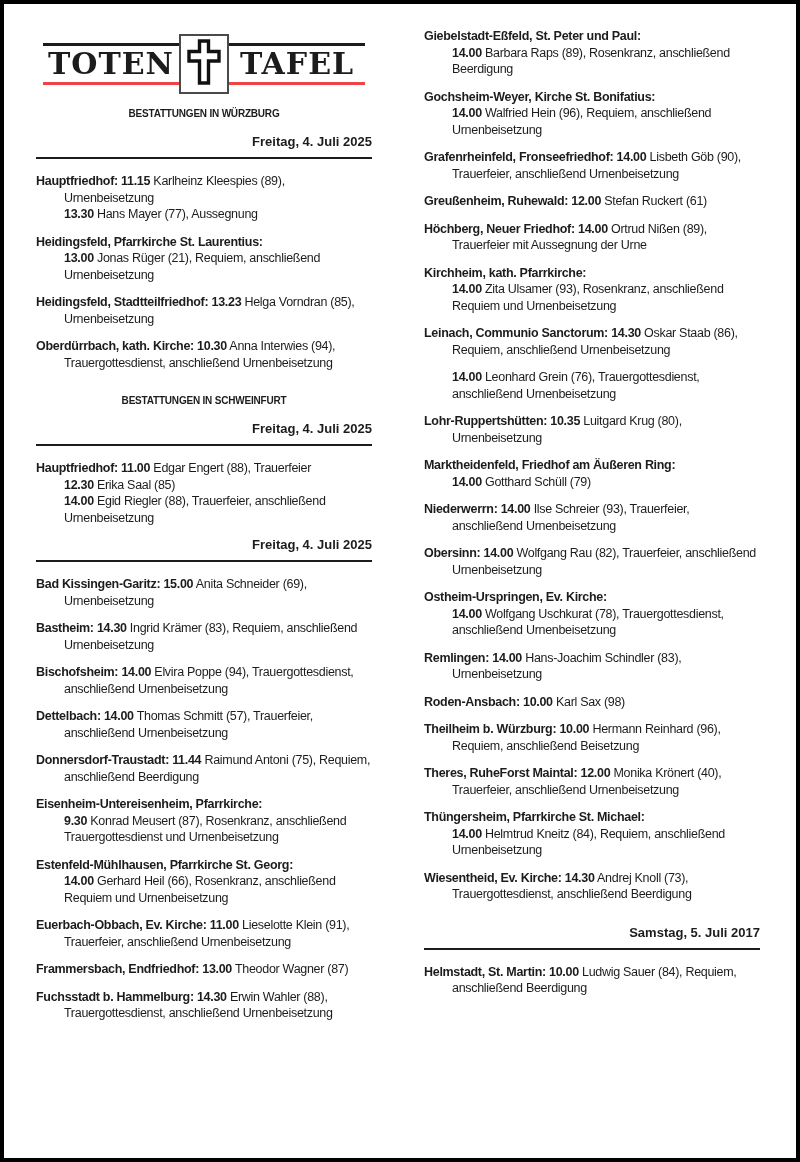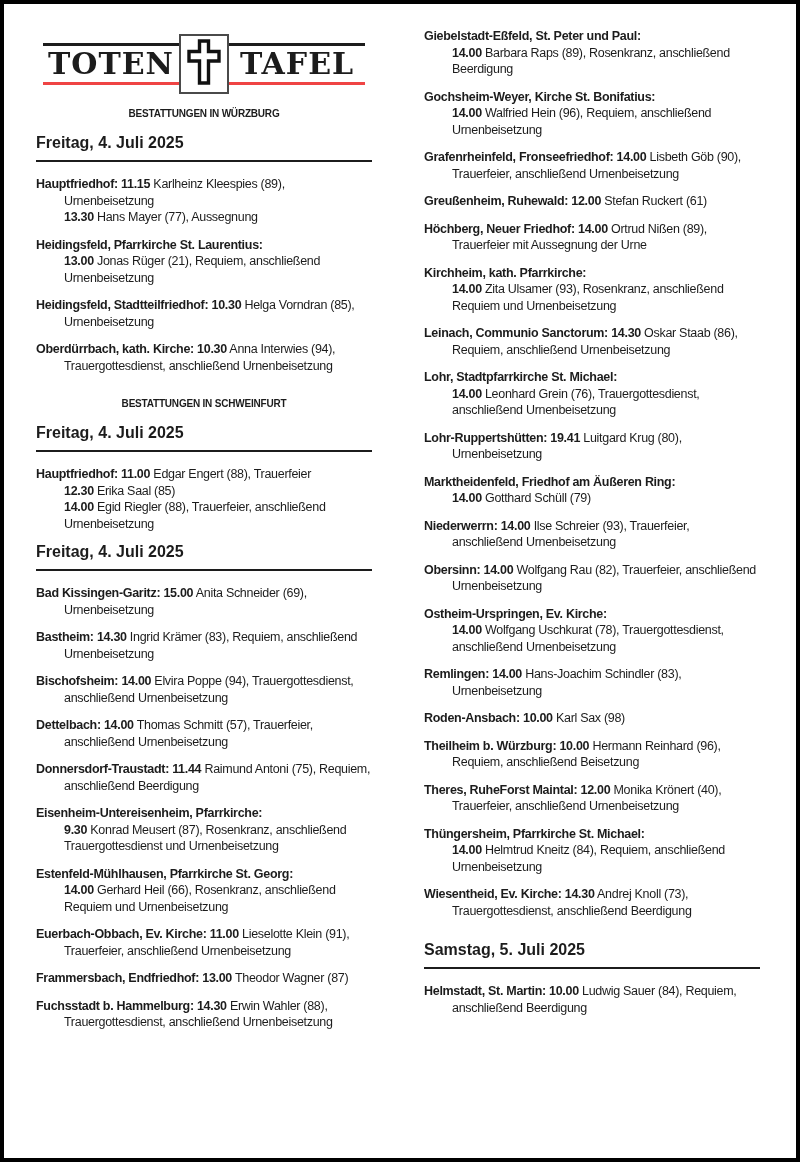--- a/index.html
+++ b/index.html
@@ -52,23 +52,23 @@
   
   .sec-title {
     text-align: center;
     font-weight: 700;
     font-size: 10px;
     letter-spacing: -0.2px;
     margin: 24px 0 15px 0;
   }
   .sec-title.first { margin-top: 10px; }
   .sec-date {
-    text-align: left;
+    text-align: right;
     font-weight: 700;
-    font-size: 16px;
+    font-size: 13px;
     margin: 0 0 8px 0;
   }
   .sec-rule {
     border-top: 2px solid #1c1c1c;
     margin: 0 0 14px 0;
   }
   .sub-date { margin-top: 22px; }
 
   
   .entry {
@@ -104,21 +104,21 @@
         <div class="sec-rule"></div>
         <div class="entry">
           <div class="ln first"><span class="b">Hauptfriedhof: 11.15</span><span class="r"> Karlheinz Kleespies (89), Urnenbeisetzung</span></div>
           <div class="ln"><span class="b">13.30</span><span class="r"> Hans Mayer (77), Aussegnung</span></div>
         </div>
         <div class="entry">
           <div class="ln first"><span class="b">Heidingsfeld, Pfarrkirche St. Laurentius:</span></div>
           <div class="ln"><span class="b">13.00</span><span class="r"> Jonas Rüger (21), Requiem, anschließend Urnenbeisetzung</span></div>
         </div>
         <div class="entry">
-          <div class="ln first"><span class="b">Heidingsfeld, Stadtteilfriedhof: 10.30</span><span class="r"> Helga Vorndran (85), Urnenbeisetzung</span></div>
+          <div class="ln first"><span class="b">Heidingsfeld, Stadtteilfriedhof: 13.23</span><span class="r"> Helga Vorndran (85), Urnenbeisetzung</span></div>
         </div>
         <div class="entry">
           <div class="ln first"><span class="b">Oberdürrbach, kath. Kirche: 10.30</span><span class="r"> Anna Interwies (94), Trauergottesdienst, anschließend Urnenbeisetzung</span></div>
         </div>
         <div class="sec-title">BESTATTUNGEN IN SCHWEINFURT</div>
         <div class="sec-date">Freitag, 4. Juli 2025</div>
         <div class="sec-rule"></div>
         <div class="entry">
           <div class="ln first"><span class="b">Hauptfriedhof: 11.00</span><span class="r"> Edgar Engert (88), Trauerfeier</span></div>
           <div class="ln"><span class="b">12.30</span><span class="r"> Erika Saal (85)</span></div>
@@ -181,25 +181,24 @@
           <div class="ln first"><span class="b">Höchberg, Neuer Friedhof: 14.00</span><span class="r"> Ortrud Nißen (89), Trauerfeier mit Aussegnung der Urne</span></div>
         </div>
         <div class="entry">
           <div class="ln first"><span class="b">Kirchheim, kath. Pfarrkirche:</span></div>
           <div class="ln"><span class="b">14.00</span><span class="r"> Zita Ulsamer (93), Rosenkranz, anschließend Requiem und Urnenbeisetzung</span></div>
         </div>
         <div class="entry">
           <div class="ln first"><span class="b">Leinach, Communio Sanctorum: 14.30</span><span class="r"> Oskar Staab (86), Requiem, anschließend Urnenbeisetzung</span></div>
         </div>
         <div class="entry">
-          <div class="ln first"><span class="b">Lohr, Stadtpfarrkirche St. Michael:</span></div>
           <div class="ln"><span class="b">14.00</span><span class="r"> Leonhard Grein (76), Trauergottesdienst, anschließend Urnenbeisetzung</span></div>
         </div>
         <div class="entry">
-          <div class="ln first"><span class="b">Lohr-Ruppertshütten: 19.41</span><span class="r"> Luitgard Krug (80), Urnenbeisetzung</span></div>
+          <div class="ln first"><span class="b">Lohr-Ruppertshütten: 10.35</span><span class="r"> Luitgard Krug (80), Urnenbeisetzung</span></div>
         </div>
         <div class="entry">
           <div class="ln first"><span class="b">Marktheidenfeld, Friedhof am Äußeren Ring:</span></div>
           <div class="ln"><span class="b">14.00</span><span class="r"> Gotthard Schüll (79)</span></div>
         </div>
         <div class="entry">
           <div class="ln first"><span class="b">Niederwerrn: 14.00</span><span class="r"> Ilse Schreier (93), Trauerfeier, anschließend Urnenbeisetzung</span></div>
         </div>
         <div class="entry">
           <div class="ln first"><span class="b">Obersinn: 14.00</span><span class="r"> Wolfgang Rau (82), Trauerfeier, anschließend Urnenbeisetzung</span></div>
@@ -220,21 +219,21 @@
         <div class="entry">
           <div class="ln first"><span class="b">Theres, RuheForst Maintal: 12.00</span><span class="r"> Monika Krönert (40), Trauerfeier, anschließend Urnenbeisetzung</span></div>
         </div>
         <div class="entry">
           <div class="ln first"><span class="b">Thüngersheim, Pfarrkirche St. Michael:</span></div>
           <div class="ln"><span class="b">14.00</span><span class="r"> Helmtrud Kneitz (84), Requiem, anschließend Urnenbeisetzung</span></div>
         </div>
         <div class="entry">
           <div class="ln first"><span class="b">Wiesentheid, Ev. Kirche: 14.30</span><span class="r"> Andrej Knoll (73), Trauergottesdienst, anschließend Beerdigung</span></div>
         </div>
-        <div class="sec-date sub-date">Samstag, 5. Juli 2025</div>
+        <div class="sec-date sub-date">Samstag, 5. Juli 2017</div>
         <div class="sec-rule"></div>
         <div class="entry">
           <div class="ln first"><span class="b">Helmstadt, St. Martin: 10.00</span><span class="r"> Ludwig Sauer (84), Requiem, anschließend Beerdigung</span></div>
         </div>
       </div>
   </div>
 
 </div>
 
 </body></html>

